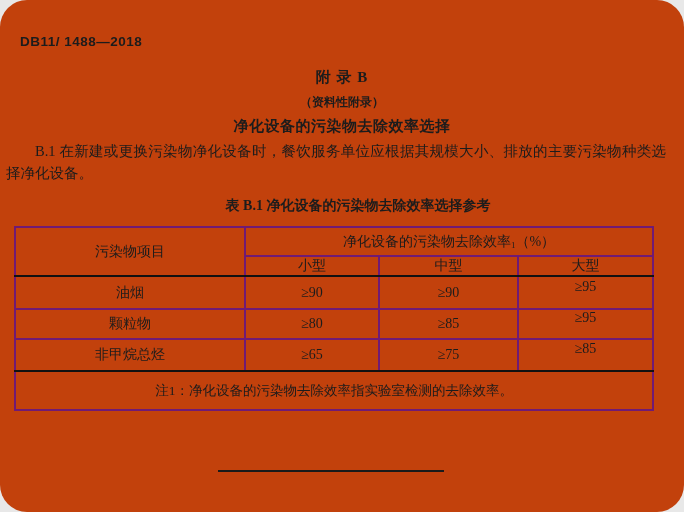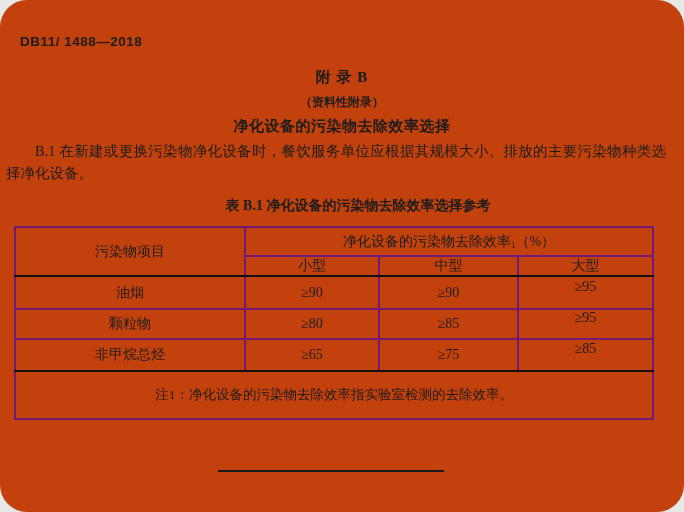--- a/index.html
+++ b/index.html
@@ -72,21 +72,21 @@
   }
   col.c-pollutant { width: 230px; }
   col.c-small     { width: 134px; }
   col.c-medium    { width: 139px; }
   col.c-large     { width: 135px; }
   tr.h1 th { height: 29px; }
   tr.h2 th { height: 14px; }
   tr.r1 td { height: 33px; }
   tr.r2 td { height: 30px; }
   tr.r3 td { height: 32px; }
-  tr.note-row td { height: 48px; }
+  tr.note-row td { height: 39px; }
   .thick-bottom { border-bottom: 2px solid #111 !important; }
   td.note-cell {
     text-align: left;
     padding-left: 10px;
     font-size: 13.5px;
   }
   sub.fn { font-size: 9px; vertical-align: -2px; line-height: 0; }
   td.raised span { position: relative; top: -6px; display: inline-block; }
   .end-divider {
     position: absolute;

